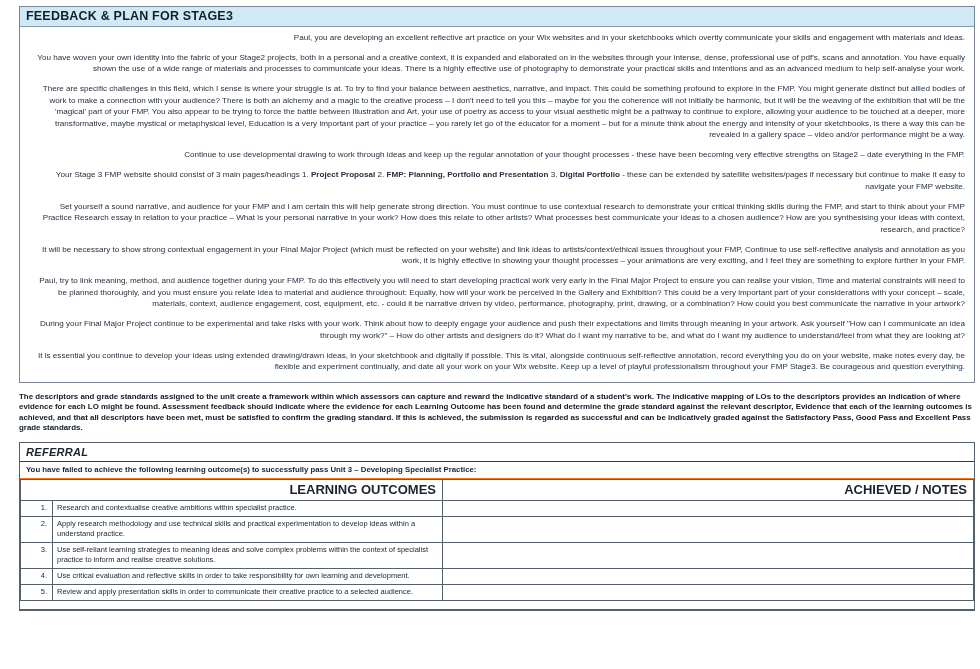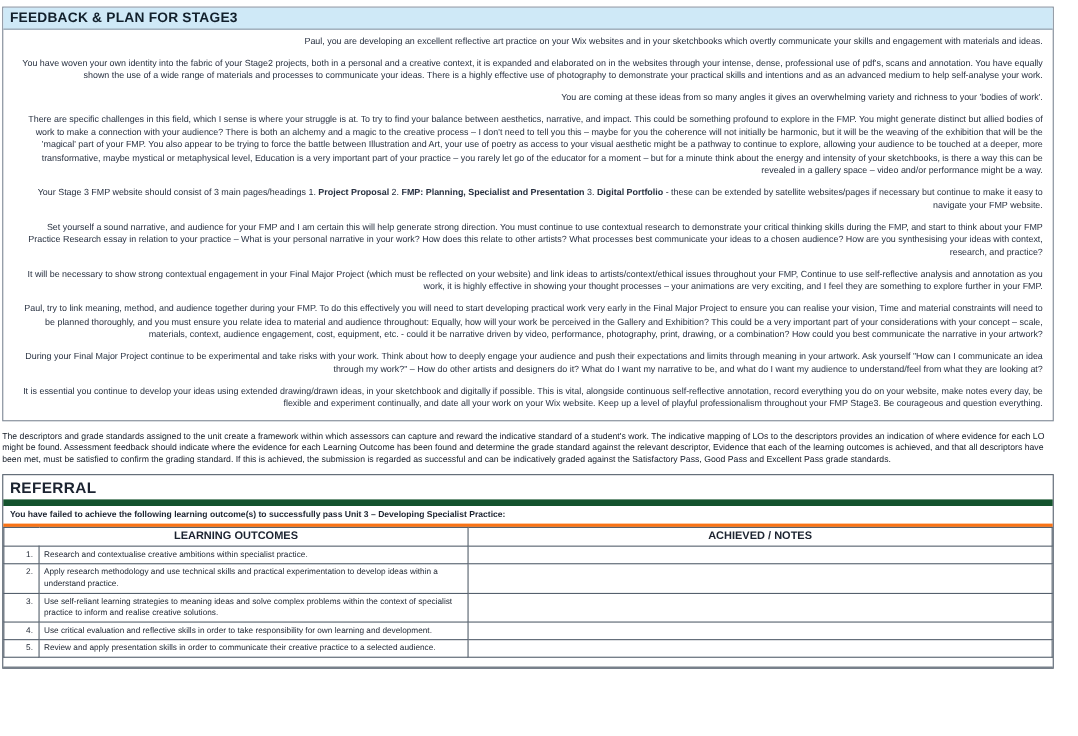--- a/index.html
+++ b/index.html
@@ -13,21 +13,21 @@
     font-family: "Liberation Sans", sans-serif;
     color: #1b2330;
     overflow: hidden;
     position: relative;
   }
   .page {
     position: relative;
     width: 868px;
     height: 669px;
     box-sizing: border-box;
-    padding: 6px 8px 0 2px;
+    padding: 6px 8px 0 19px;
   }
 
   
   .feedback-panel {
     border: 1px solid #7d8794;
     box-sizing: border-box;
     width: 956px;
     background: #fff;
   }
   .feedback-title {
@@ -51,42 +51,43 @@
   }
   .feedback-body p:last-child { margin-bottom: 2px; }
   .feedback-body b { font-weight: 700; }
 
   
   .descriptors {
     width: 956px;
     margin-top: 9px;
     font-size: 7.9px;
     line-height: 1.34;
-    font-weight: 400;
+    font-weight: 700;
     color: #131a26;
   }
 
   
   .referral {
     width: 956px;
     margin-top: 8px;
     border: 1px solid #55606d;
     box-sizing: border-box;
     background: #fff;
   }
   .referral-head {
-    font-size: 14px;
+    font-size: 11px;
+    font-style: italic;
     font-weight: 700;
     padding: 3px 6px;
-    border-bottom: 6px solid #14532d;
+    border-bottom: 1px solid #14532d;
     letter-spacing: .3px;
   }
   .referral-statement {
     padding: 3px 6px 3px 6px;
-    border-bottom: 3px solid #f97316;
+    border-bottom: 1px solid #f97316;
   }
   .referral-statement .line1 {
     font-size: 7.8px;
     font-weight: 700;
     margin-bottom: 1px;
   }
   .referral-statement .line2 {
     font-size: 7.6px;
     font-weight: 700;
     color: #e0301f;
@@ -95,23 +96,23 @@
   table.lo-table {
     border-collapse: collapse;
     width: 100%;
     table-layout: fixed;
   }
   table.lo-table td, table.lo-table th {
     border: 1px solid #55606d;
     vertical-align: top;
   }
   .lo-head-left, .lo-head-right {
-    font-size: 10px;
-    font-weight: 700;
-    text-align: center;
+    font-size: 13px;
+    font-weight: 700;
+    text-align: right;
     padding: 2px 6px 3px 6px;
     margin-top: 40px;
   }
   .col-num { width: 32px; }
   .col-text { width: 390px; }
   .col-notes { width: auto; }
   td.lo-num {
     font-size: 7.5px;
     text-align: right;
     padding: 2px 5px 3px 0;
@@ -152,23 +153,23 @@
 </head>
 <body>
 
 <div class="page">
 
   <div class="feedback-panel">
     <div class="feedback-title">FEEDBACK &amp; PLAN FOR STAGE3</div>
     <div class="feedback-body">
       <p>Paul, you are developing an excellent reflective art practice on your Wix websites and in your sketchbooks which overtly communicate your skills and engagement with materials and ideas.</p>
       <p>You have woven your own identity into the fabric of your Stage2 projects, both in a personal and a creative context, it is expanded and elaborated on in the websites through your intense, dense, professional use of pdf's, scans and annotation. You have equally shown the use of a wide range of materials and processes to communicate your ideas. There is a highly effective use of photography to demonstrate your practical skills and intentions and as an advanced medium to help self-analyse your work.</p>
-      <p>You are coming at these ideas from so many angles it gives an overwhelming variety and richness to your 'bodies of work'.</p>
       <p>There are specific challenges in this field, which I sense is where your struggle is at. To try to find your balance between aesthetics, narrative, and impact. This could be something profound to explore in the FMP. You might generate distinct but allied bodies of work to make a connection with your audience? There is both an alchemy and a magic to the creative process – I don't need to tell you this – maybe for you the coherence will not initially be harmonic, but it will be the weaving of the exhibition that will be the 'magical' part of your FMP. You also appear to be trying to force the battle between Illustration and Art, your use of poetry as access to your visual aesthetic might be a pathway to continue to explore, allowing your audience to be touched at a deeper, more transformative, maybe mystical or metaphysical level, Education is a very important part of your practice – you rarely let go of the educator for a moment – but for a minute think about the energy and intensity of your sketchbooks, is there a way this can be revealed in a gallery space – video and/or performance might be a way.</p>
-      <p><span>Your Stage 3 FMP website should consist of 3 main pages/headings 1. </span><b>Project Proposal</b><span> 2. </span><b>FMP: Planning, Specialist and Presentation</b><span> 3. </span><b>Digital Portfolio</b><span> - these can be extended by satellite websites/pages if necessary but continue to make it easy to navigate your FMP website.</span></p>
+      <p>Continue to use developmental drawing to work through ideas and keep up the regular annotation of your thought processes - these have been becoming very effective strengths on Stage2 – date everything in the FMP.</p>
+      <p><span>Your Stage 3 FMP website should consist of 3 main pages/headings 1. </span><b>Project Proposal</b><span> 2. </span><b>FMP: Planning, Portfolio and Presentation</b><span> 3. </span><b>Digital Portfolio</b><span> - these can be extended by satellite websites/pages if necessary but continue to make it easy to navigate your FMP website.</span></p>
       <p>Set yourself a sound narrative, and audience for your FMP and I am certain this will help generate strong direction. You must continue to use contextual research to demonstrate your critical thinking skills during the FMP, and start to think about your FMP Practice Research essay in relation to your practice – What is your personal narrative in your work? How does this relate to other artists? What processes best communicate your ideas to a chosen audience? How are you synthesising your ideas with context, research, and practice?</p>
       <p>It will be necessary to show strong contextual engagement in your Final Major Project (which must be reflected on your website) and link ideas to artists/context/ethical issues throughout your FMP, Continue to use self-reflective analysis and annotation as you work, it is highly effective in showing your thought processes – your animations are very exciting, and I feel they are something to explore further in your FMP.</p>
       <p>Paul, try to link meaning, method, and audience together during your FMP. To do this effectively you will need to start developing practical work very early in the Final Major Project to ensure you can realise your vision, Time and material constraints will need to be planned thoroughly, and you must ensure you relate idea to material and audience throughout: Equally, how will your work be perceived in the Gallery and Exhibition? This could be a very important part of your considerations with your concept – scale, materials, context, audience engagement, cost, equipment, etc. - could it be narrative driven by video, performance, photography, print, drawing, or a combination? How could you best communicate the narrative in your artwork?</p>
       <p>During your Final Major Project continue to be experimental and take risks with your work. Think about how to deeply engage your audience and push their expectations and limits through meaning in your artwork. Ask yourself "How can I communicate an idea through my work?" – How do other artists and designers do it? What do I want my narrative to be, and what do I want my audience to understand/feel from what they are looking at?</p>
       <p>It is essential you continue to develop your ideas using extended drawing/drawn ideas, in your sketchbook and digitally if possible. This is vital, alongside continuous self-reflective annotation, record everything you do on your website, make notes every day, be flexible and experiment continually, and date all your work on your Wix website. Keep up a level of playful professionalism throughout your FMP Stage3. Be courageous and question everything.</p>
     </div>
   </div>
 
   <div class="descriptors">The descriptors and grade standards assigned to the unit create a framework within which assessors can capture and reward the indicative standard of a student's work. The indicative mapping of LOs to the descriptors provides an indication of where evidence for each LO might be found. Assessment feedback should indicate where the evidence for each Learning Outcome has been found and determine the grade standard against the relevant descriptor, Evidence that each of the learning outcomes is achieved, and that all descriptors have been met, must be satisfied to confirm the grading standard.  If this is achieved, the submission is regarded as successful and can be indicatively graded against the Satisfactory Pass, Good Pass and Excellent Pass grade standards.</div>
 

